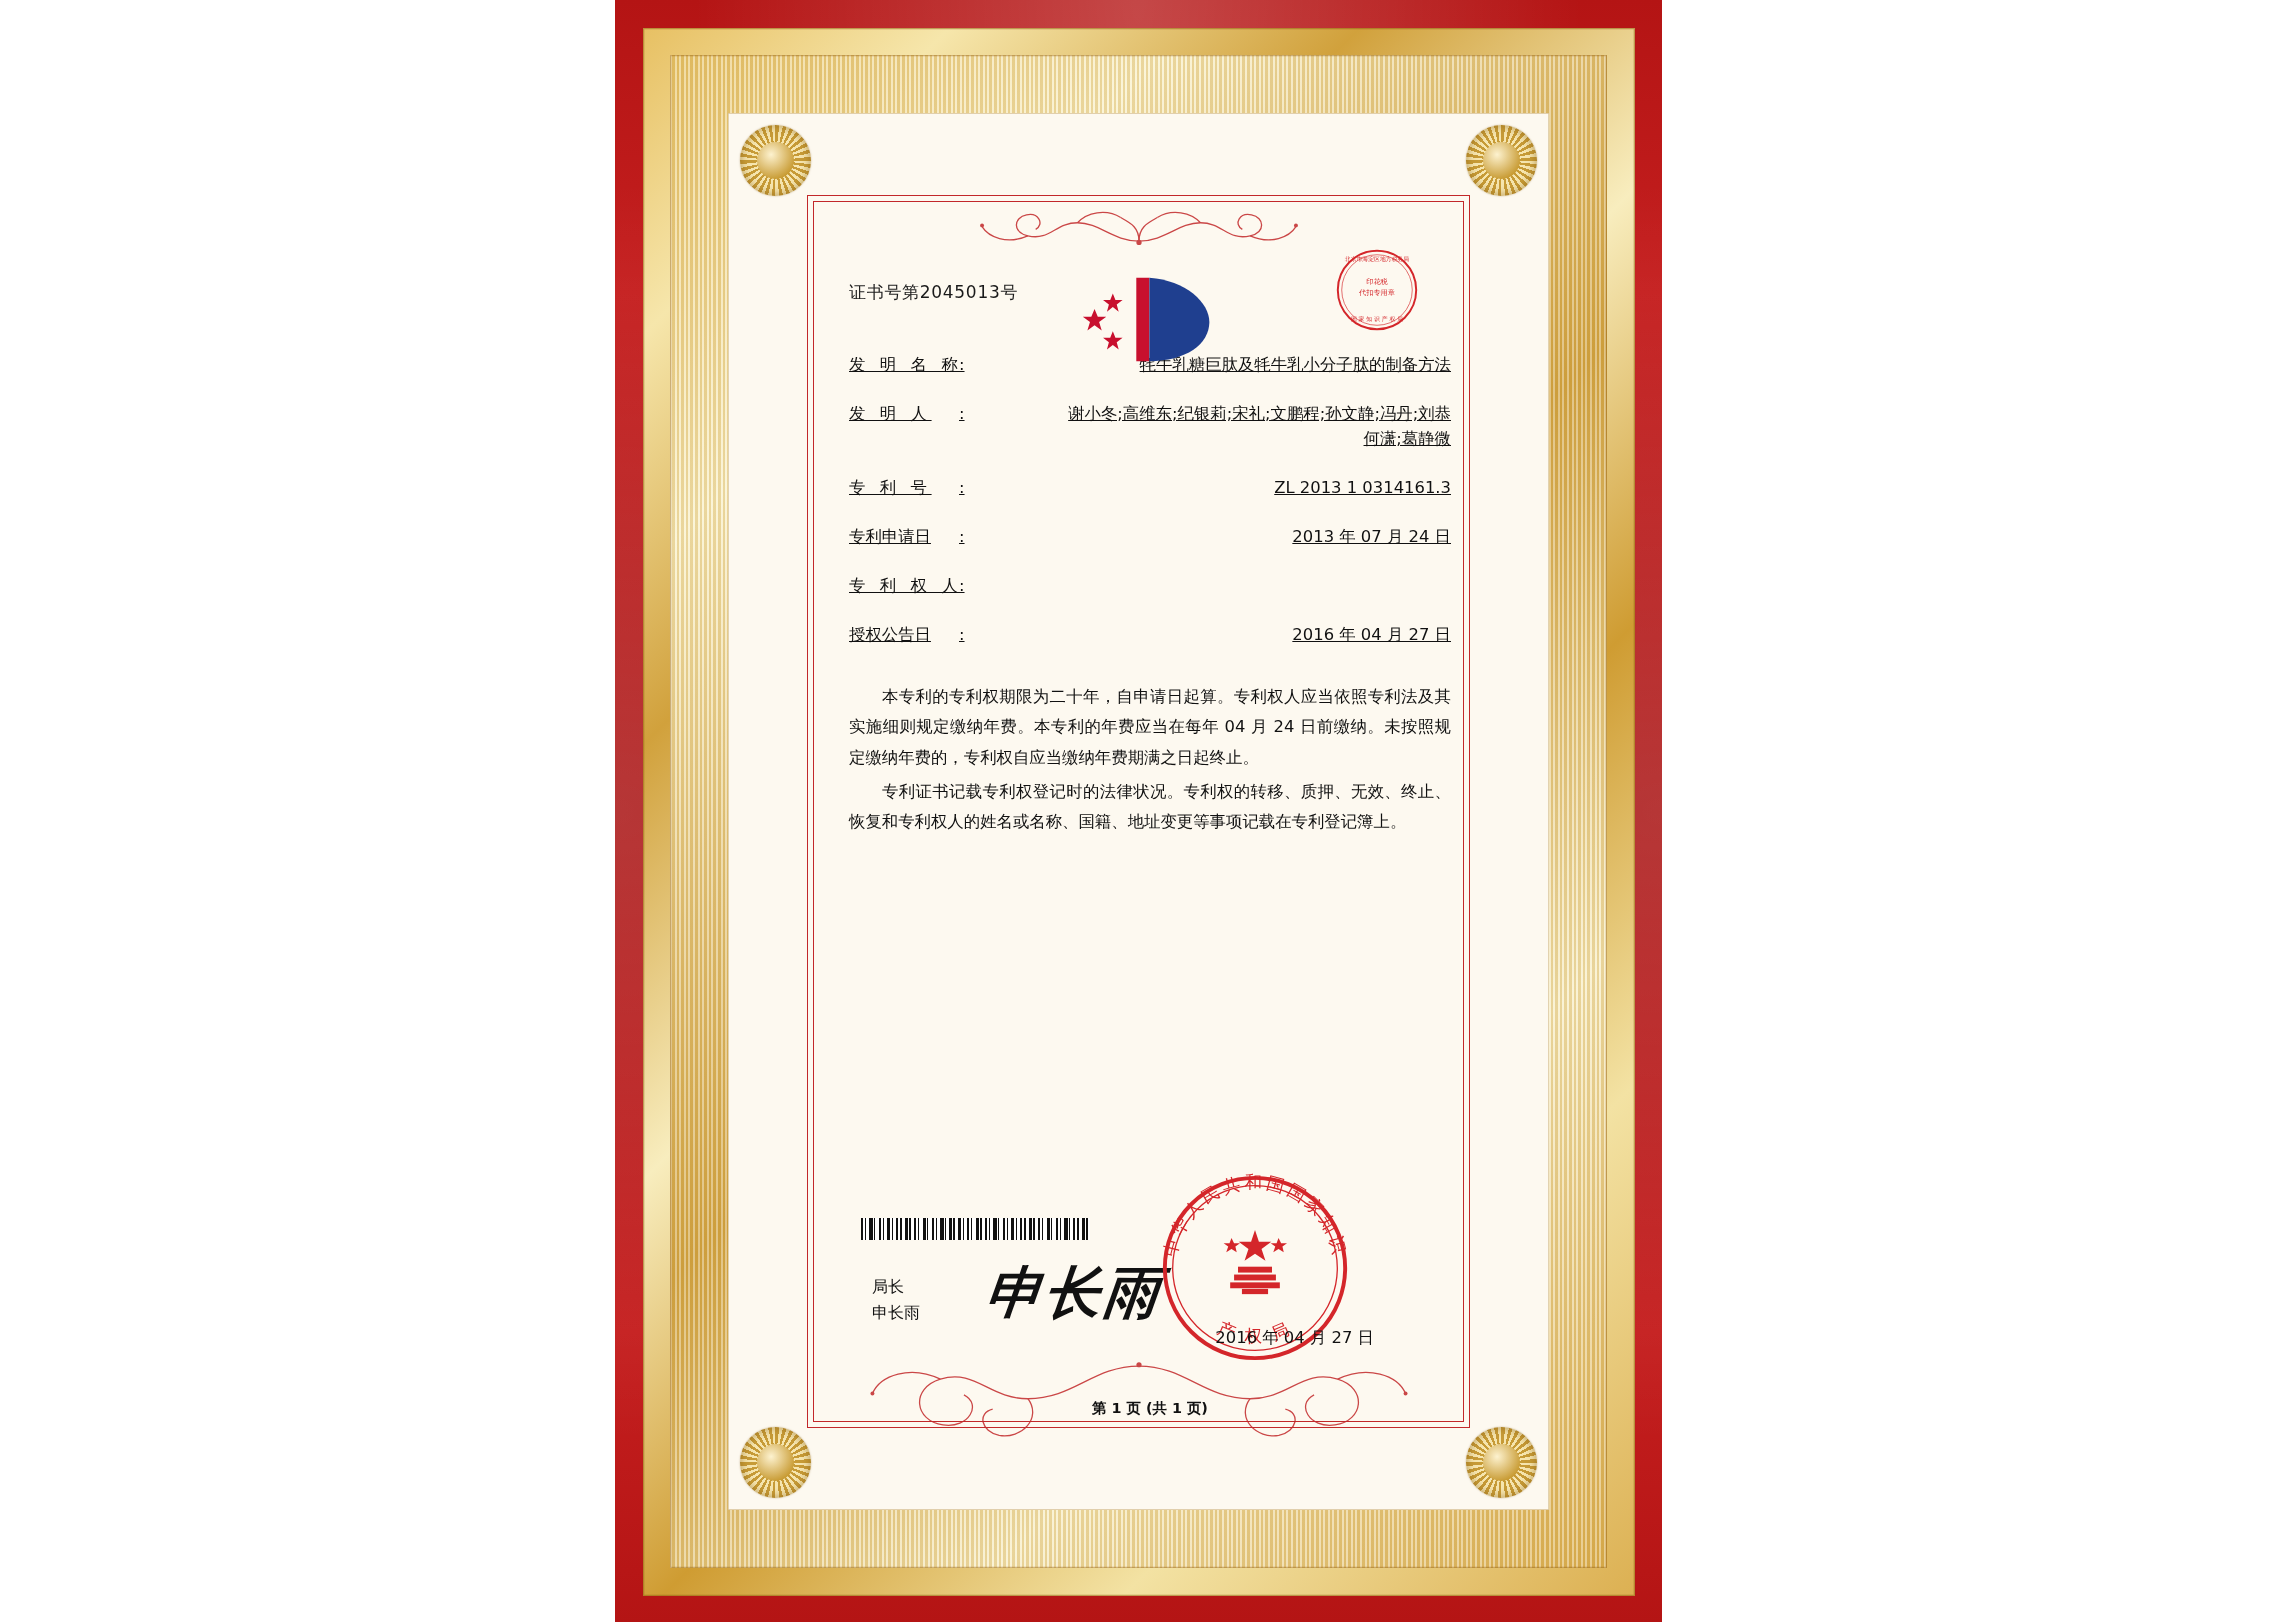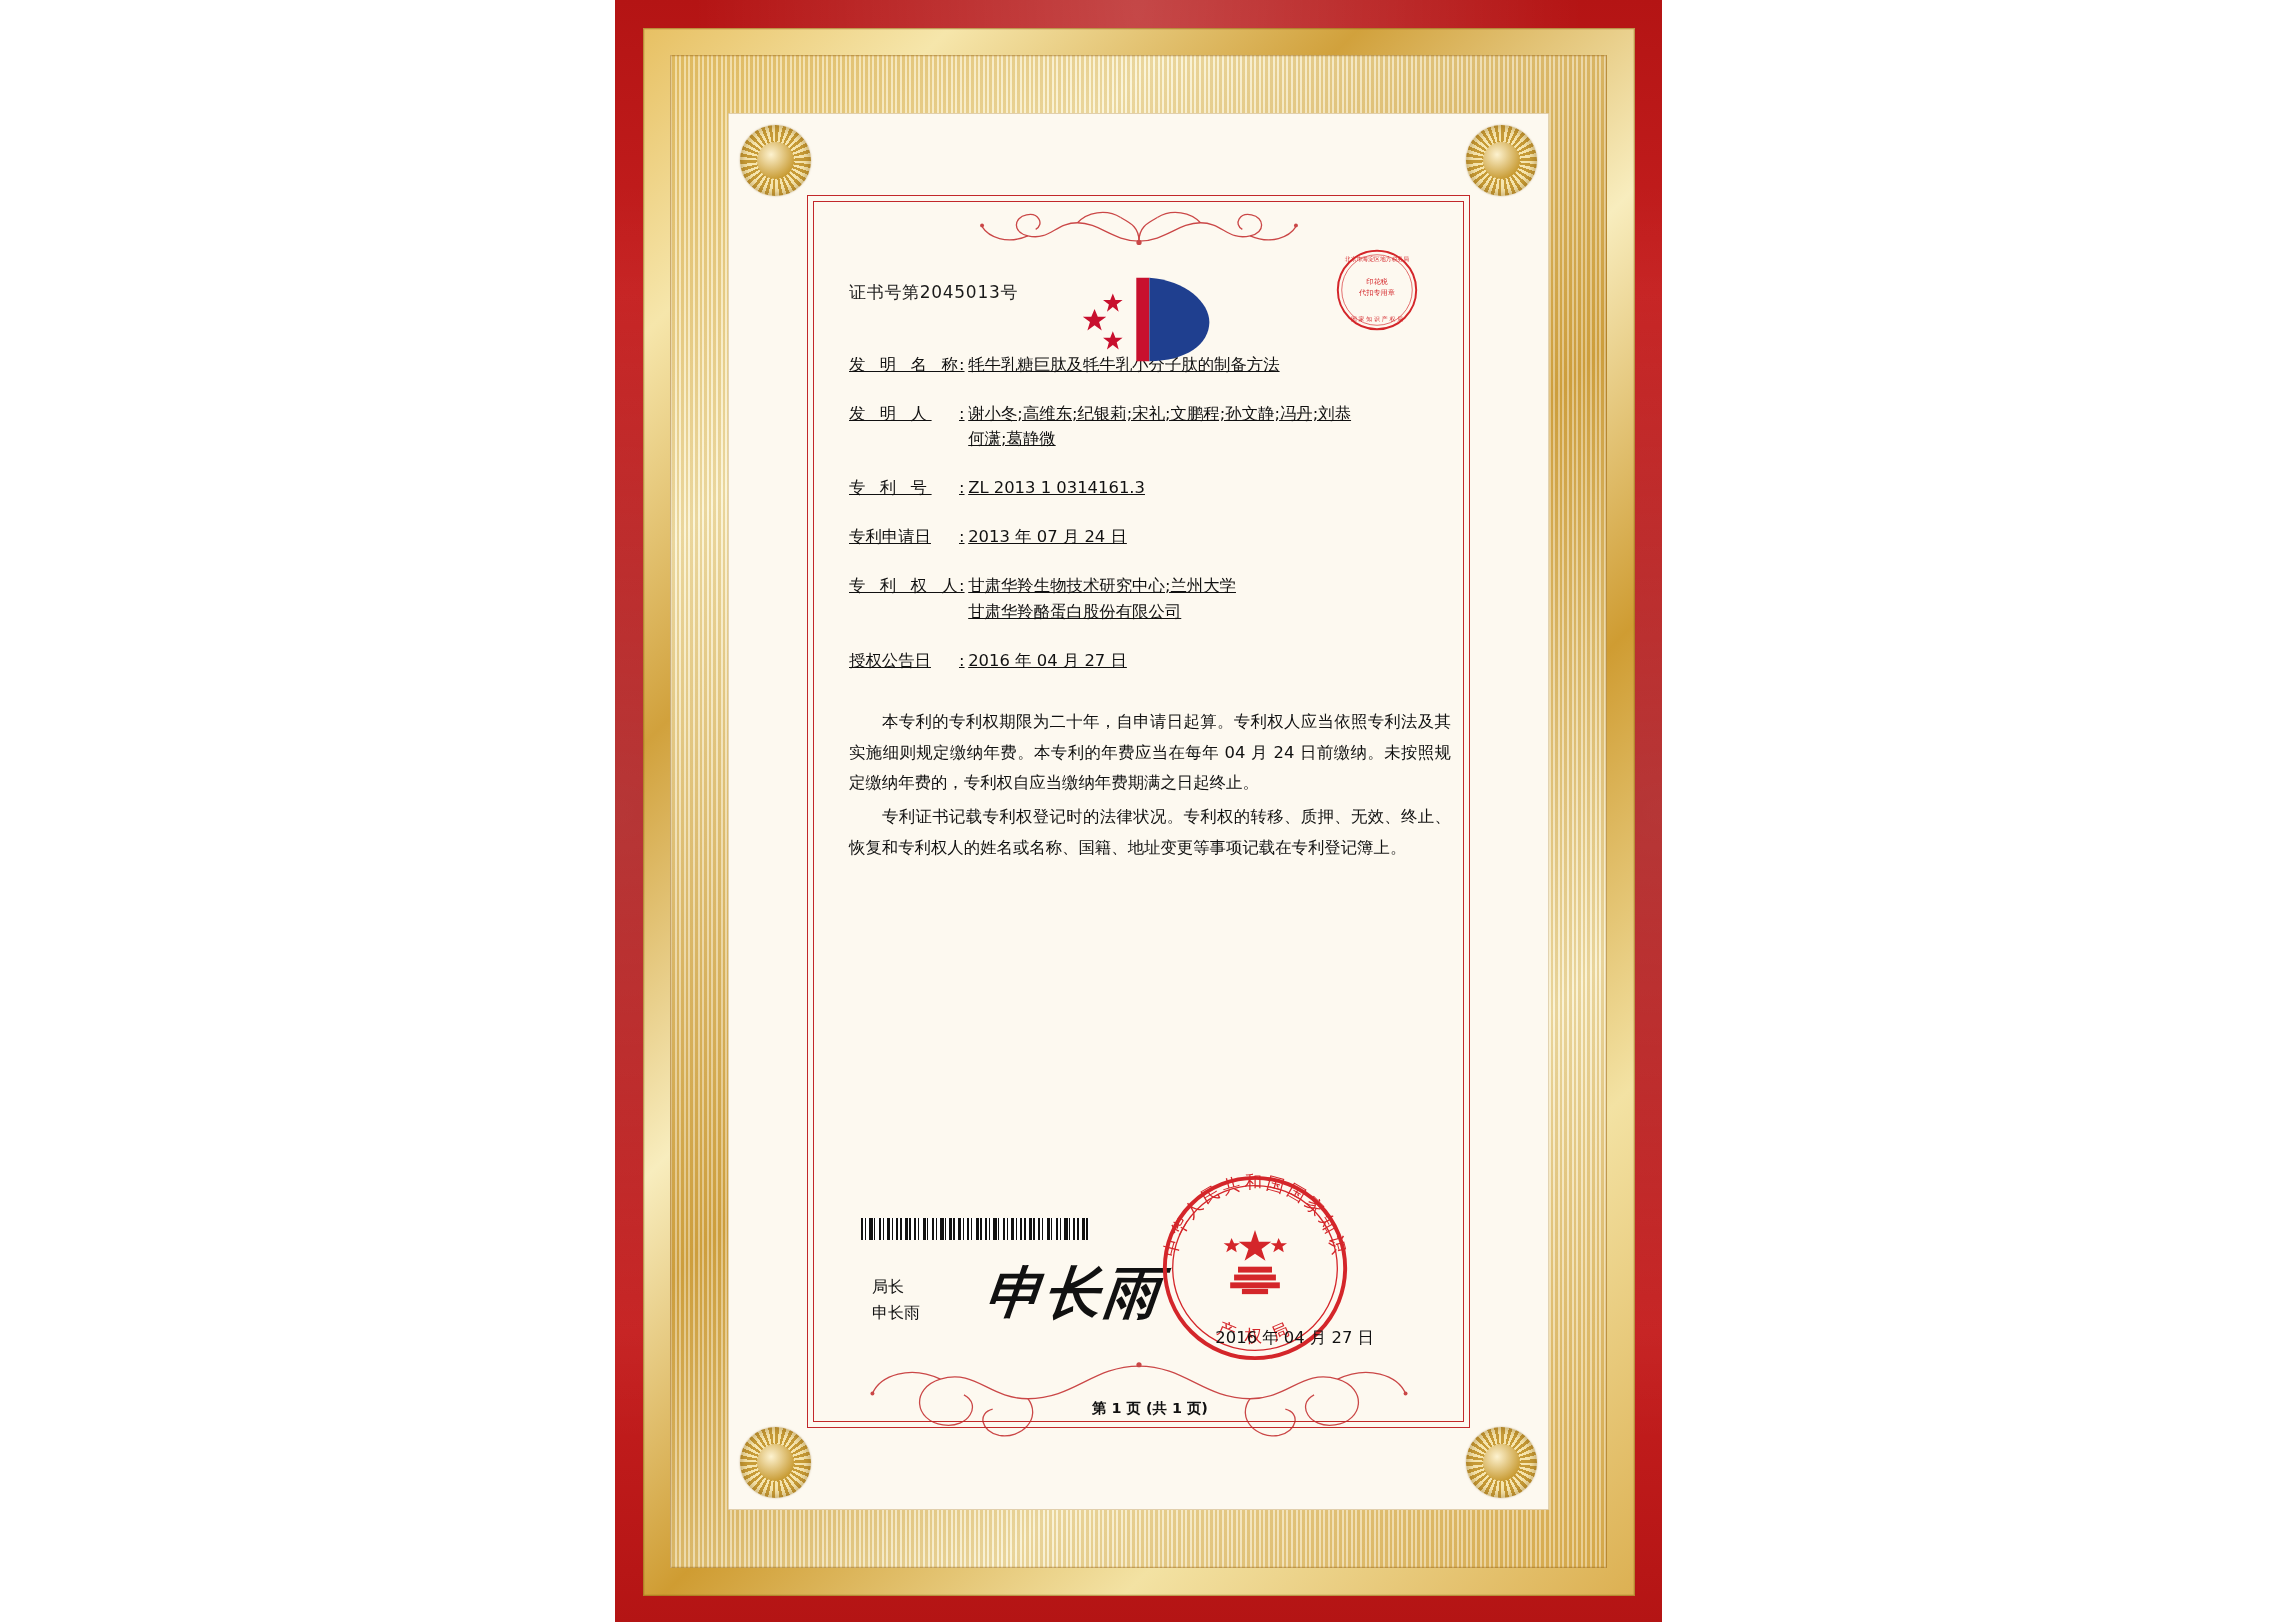--- a/index.html
+++ b/index.html
@@ -186,20 +186,21 @@
     white-space: nowrap;
   }
   .field-label.spaced { letter-spacing: 4.6px; }
   .field-colon {
     flex: 0 0 9.2px;
     width: 9.2px;
   }
   .field-value {
     flex: 1 1 auto;
     font-size: 16.4px;
+    text-align: right;
   }
   .field-value .line2 { display: block; }
 
   .body-text {
     margin-top: 34px;
     font-size: 16.4px;
     line-height: 1.85;
     color: #111;
     text-align: justify;
   }
@@ -378,24 +379,20 @@
 
               <div class="field-row">
                 <div class="field-label">专利申请日</div>
                 <div class="field-colon">:</div>
                 <div class="field-value">2013 年 07 月 24 日</div>
               </div>
 
               <div class="field-row">
                 <div class="field-label spaced">专 利 权 人</div>
                 <div class="field-colon">:</div>
-                <div class="field-value">
-                  <span>甘肃华羚生物技术研究中心;兰州大学</span>
-                  <span class="line2">甘肃华羚酪蛋白股份有限公司</span>
-                </div>
               </div>
 
               <div class="field-row">
                 <div class="field-label">授权公告日</div>
                 <div class="field-colon">:</div>
                 <div class="field-value">2016 年 04 月 27 日</div>
               </div>
 
             </div>
 

